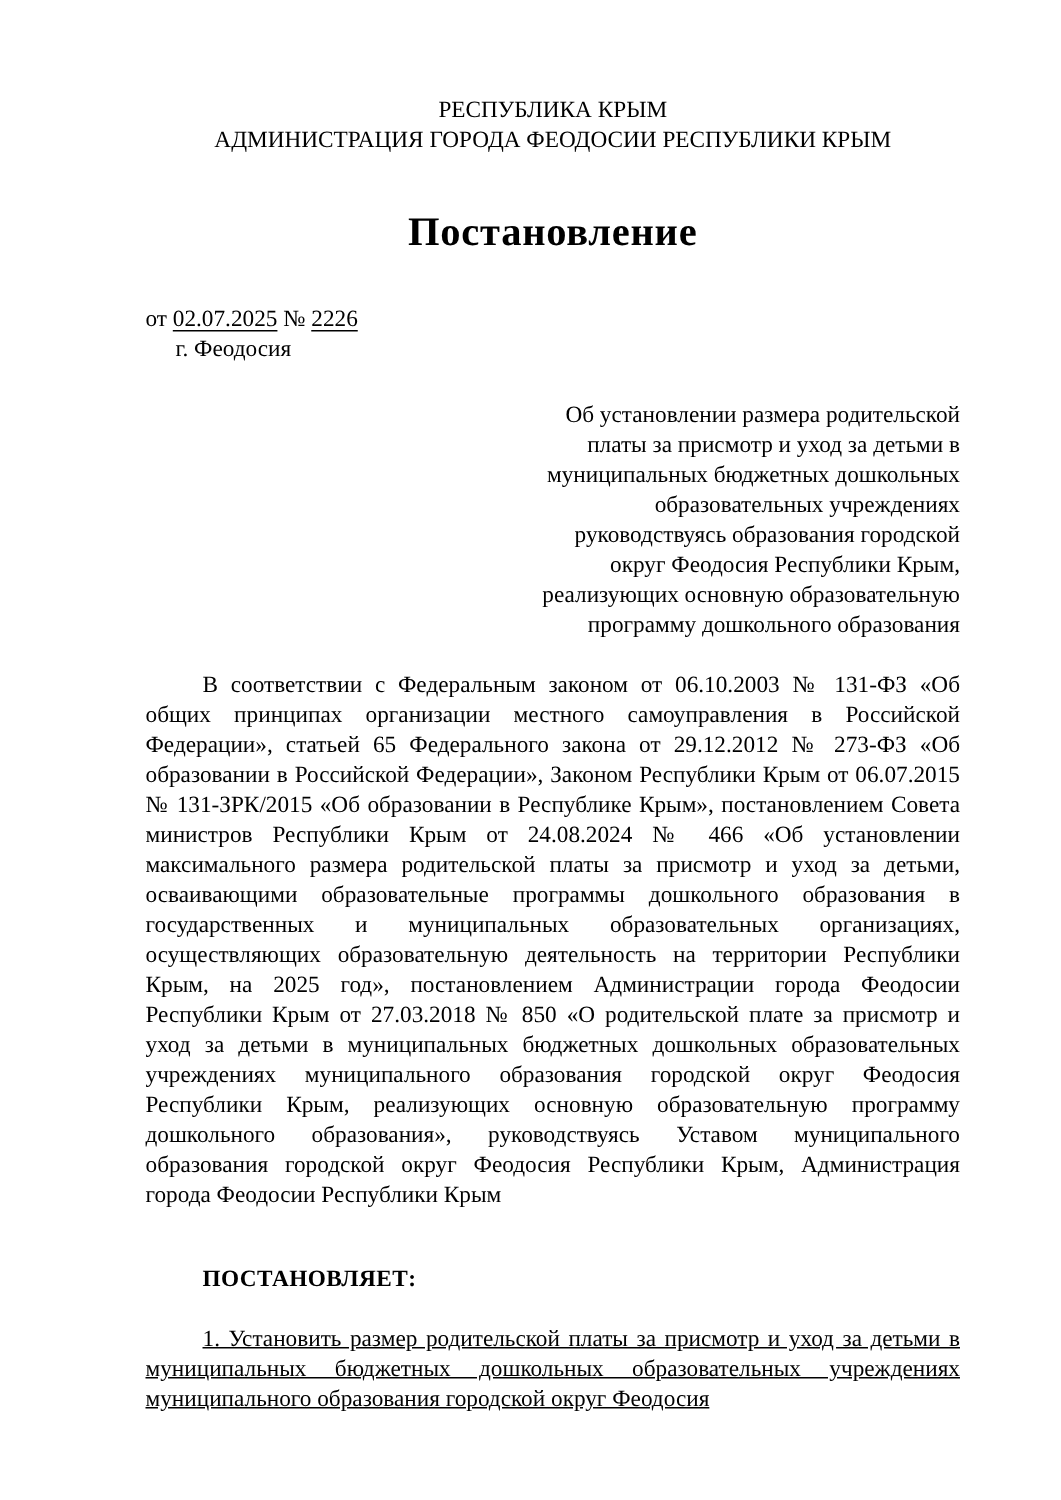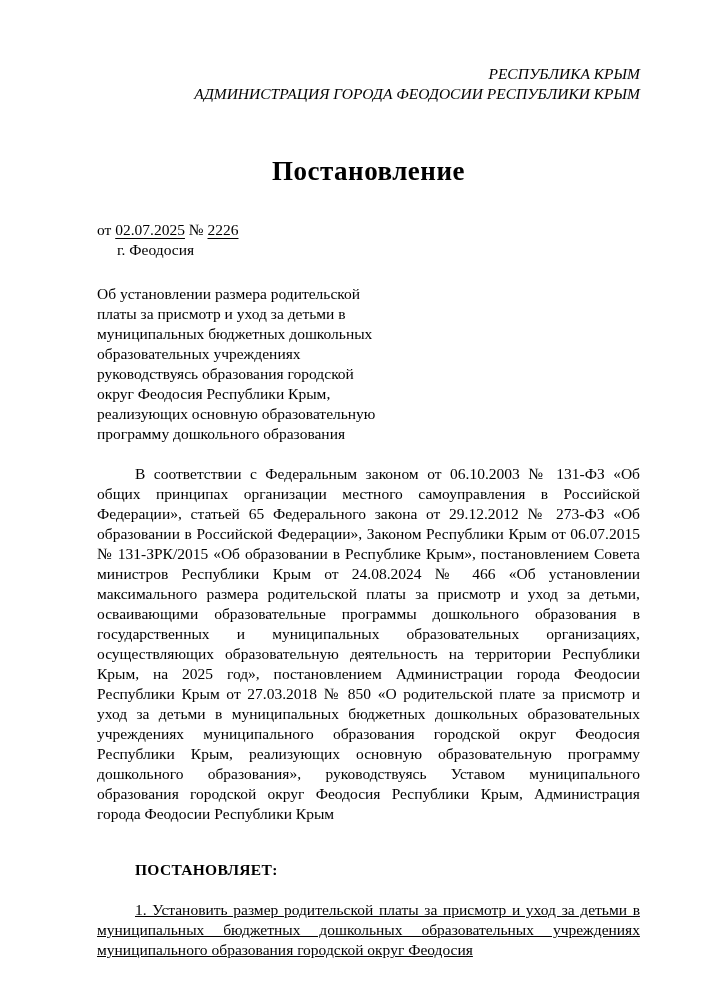--- a/index.html
+++ b/index.html
@@ -15,47 +15,46 @@
     background: #ffffff;
     color: #000000;
     font-family: "Liberation Serif", "DejaVu Serif", serif;
     font-size: 15.5px;
     line-height: 20px;
     box-sizing: border-box;
     padding: 64px 67px 40px 97px;
     overflow: hidden;
   }
   .org-header {
-    text-align: right;
-    font-style: italic;
+    text-align: center;
   }
   .org-header div {
     white-space: nowrap;
   }
   .doc-title {
     text-align: center;
     font-weight: bold;
     font-size: 27px;
     line-height: 31px;
-    margin-top: 52px;
+    margin-top: 35px;
     letter-spacing: 0.5px;
   }
   .date-line {
     margin-top: 33px;
   }
   .underlined {
     text-decoration: underline;
     text-underline-offset: 3px;
   }
   .place-line {
     padding-left: 20px;
   }
   .subject {
     margin-top: 24px;
-    text-align: left;
+    text-align: right;
   }
   .preamble {
     margin-top: 20px;
     text-align: justify;
     text-indent: 38px;
   }
   .resolution-heading {
     margin-top: 36px;
     text-indent: 38px;
     font-weight: bold;

